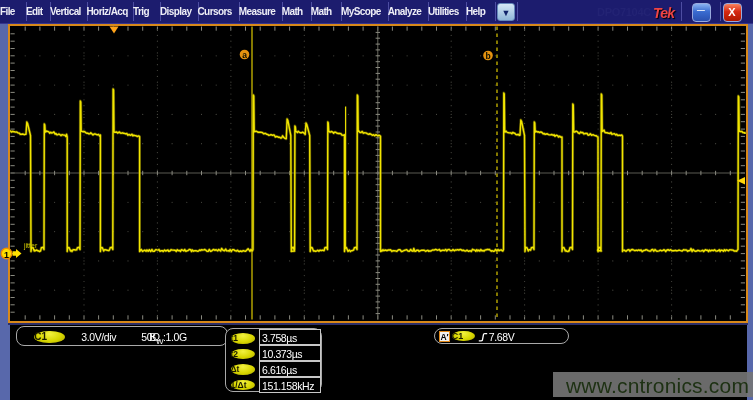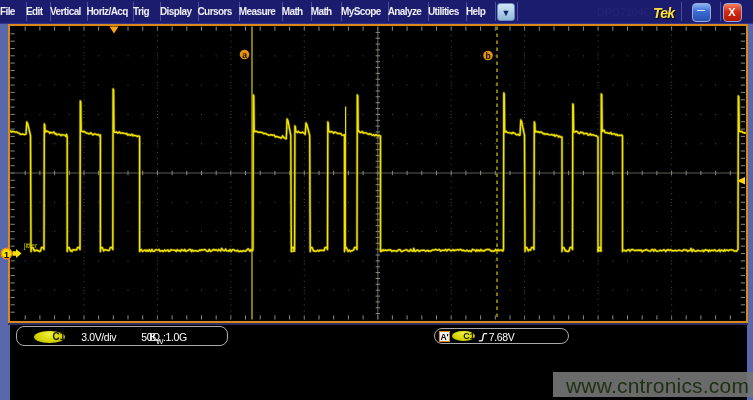--- a/index.html
+++ b/index.html
@@ -1,29 +1,29 @@
 <!DOCTYPE html>
 <html><head><meta charset="utf-8"><style>
 * {margin:0;padding:0;box-sizing:border-box}
 body {width:753px;height:400px;position:relative;background:#000;font-family:"Liberation Sans",sans-serif;overflow:hidden}
 #menubar {position:absolute;left:0;top:0;width:753px;height:23.5px;background:#1c1c6e;border-bottom:1px solid #35358e;z-index:5}
 .mitem {position:absolute;top:0;height:23px;line-height:23px;text-align:left;color:#eeeef6;font-size:10px;font-weight:bold;letter-spacing:-0.6px}
 .msep {position:absolute;top:2px;height:19px;width:1px;background:#4d4da2}
 #dpo {position:absolute;left:597px;top:6px;color:#232374;font-size:11px;font-weight:bold;letter-spacing:-0.3px}
-#teklogo {position:absolute;left:653px;top:4.5px;color:#fde047;font-size:14px;font-weight:bold;font-style:italic;letter-spacing:-0.8px;text-shadow:1px 1px 1px #000}
+#teklogo {position:absolute;left:653px;top:4.5px;color:#ef4444;font-size:14px;font-weight:bold;font-style:italic;letter-spacing:-0.8px;text-shadow:1px 1px 1px #000}
 .winbtn {position:absolute;top:2.5px;width:19px;height:19px;border-radius:4px;color:#fff;text-align:center;font-weight:bold;border:1px solid #99aadd}
 #minbtn {left:691.5px;background:linear-gradient(#8ab2f0,#3a6cd0 45%,#2a50b0);font-size:11px;line-height:13px}
 #closebtn {left:722.5px;background:linear-gradient(#f8825e,#d62812 45%,#b01800);font-size:11px;line-height:17px}
 #ddbtn {position:absolute;left:497px;top:2.5px;width:18px;height:18.5px;background:linear-gradient(#d5e7f5,#8fb7d9);border:1px solid #6688bb;border-radius:3px;color:#10246a;font-size:9px;text-align:center;line-height:18px}
 #lstrip {position:absolute;left:0;top:23.5px;width:10px;height:376.5px;background:#5868ab;z-index:1}
 #rstrip {position:absolute;left:746.5px;top:23.5px;width:6.5px;height:376.5px;background:#5868ab;z-index:1}
 #grat {position:absolute;left:7.5px;top:23.5px;width:740px;height:299px;background:#000;border:2.8px solid #d8891a;z-index:2}
 #readout {position:absolute;left:10px;top:322.5px;width:736.5px;height:77.5px;background:#000}
 .rbox {position:absolute;border:1.3px solid #a9a9a9;border-radius:8px;background:#000}
-.pill {position:absolute;background:radial-gradient(ellipse at 50% 25%,#f2f140,#d8d600 55%,#a8a400);border-radius:50%;color:#1a1a00;font-weight:bold;text-align:right}
+.pill {position:absolute;background:radial-gradient(ellipse at 50% 25%,#f2f140,#d8d600 55%,#a8a400);border-radius:50%;color:#1a1a00;font-weight:bold;text-align:left}
 .wt {position:absolute;color:#fff;font-size:10.5px;font-weight:normal;white-space:nowrap;letter-spacing:-0.4px;z-index:7}
 #wmband {position:absolute;left:553px;top:372.3px;width:200px;height:24.5px;background:rgba(118,118,118,0.9);z-index:5}
 #wmtext {position:absolute;left:566px;top:373.5px;color:#47762e;font-size:21px;letter-spacing:0.2px;z-index:6;mix-blend-mode:multiply}
 svg text {font-family:"Liberation Sans",sans-serif}
 </style></head>
 <body>
 <div id="menubar">
     <div class="mitem" style="left:0px;width:26px">File</div>
     <div class="msep" style="left:26px"></div>
     <div class="mitem" style="left:26px;width:24px">Edit</div>
@@ -65,20 +65,38 @@
 <div id="rstrip"></div>
 <div style="position:absolute;left:7.5px;top:321.8px;width:740px;height:3.4px;background:#2c2e68;z-index:2"></div>
 <div id="grat"></div>
 <div id="readout">
   <div class="rbox" style="left:6.3px;top:3.8px;width:211.4px;height:20px">
     <div class="pill" style="left:17px;top:3.5px;width:31px;height:12.5px;font-size:10px;line-height:12.5px">C1</div>
     <div class="wt" style="left:64px;top:3.5px">3.0V/div</div>
     <div class="wt" style="left:124px;top:3.5px">50Ω</div>
     <div class="wt" style="left:132px;top:3.5px">B<span style="font-size:8px;vertical-align:-3px">W</span>:1.0G</div>
   </div>
+  <div class="rbox" style="left:215px;top:5px;width:96.5px;height:64.5px">
+    <div class="pill" style="left:4.5px;top:4.8px;width:24.5px;height:10.5px;font-size:8.5px;line-height:10.5px">t1</div>
+    <div class="pill" style="left:4.5px;top:20.3px;width:24.5px;height:10.5px;font-size:8.5px;line-height:10.5px">t2</div>
+    <div class="pill" style="left:4.5px;top:35.6px;width:24.5px;height:10.5px;font-size:8.5px;line-height:10.5px">Δt</div>
+    <div class="pill" style="left:4.5px;top:51.3px;width:24.5px;height:10.5px;font-size:8.5px;line-height:10.5px">1/Δt</div>
+    <div class="vcell" style="top:0px">
+        <span class="wt" style="left:2px;top:2px">3.758µs</span>
+      </div>
+    <div class="vcell" style="top:16.1px">
+        <span class="wt" style="left:2px;top:2px">10.373µs</span>
+      </div>
+    <div class="vcell" style="top:32.2px">
+        <span class="wt" style="left:2px;top:2px">6.616µs</span>
+      </div>
+    <div class="vcell" style="top:48.3px">
+        <span class="wt" style="left:2px;top:2px">151.158kHz</span>
+      </div>
+  </div>
   <div class="rbox" style="left:424.3px;top:5.7px;width:134.7px;height:15.4px">
     <div style="position:absolute;left:4px;top:1.8px;width:10.5px;height:10.8px;background:#f0f0f0;border:1.2px solid #e08818;color:#000;font-size:8.5px;font-weight:bold;text-align:center;line-height:10px">A′</div>
     <div class="pill" style="left:16.5px;top:1.8px;width:23px;height:10.5px;font-size:9px;line-height:10.5px">C1</div>
     <svg style="position:absolute;left:43px;top:1.5px" width="10" height="12">
         <path d="M0.8,9.8 h2.2 c1.4,0 1.4,0 2,-3.6 c0.6,-3.6 0.6,-3.6 2,-3.6 h2.2" stroke="#fff" stroke-width="1.3" fill="none"></path>
       </svg>
     <div class="wt" style="left:53.5px;top:1.8px">7.68V</div>
   </div>
 </div>
 <div id="wmband"></div>

